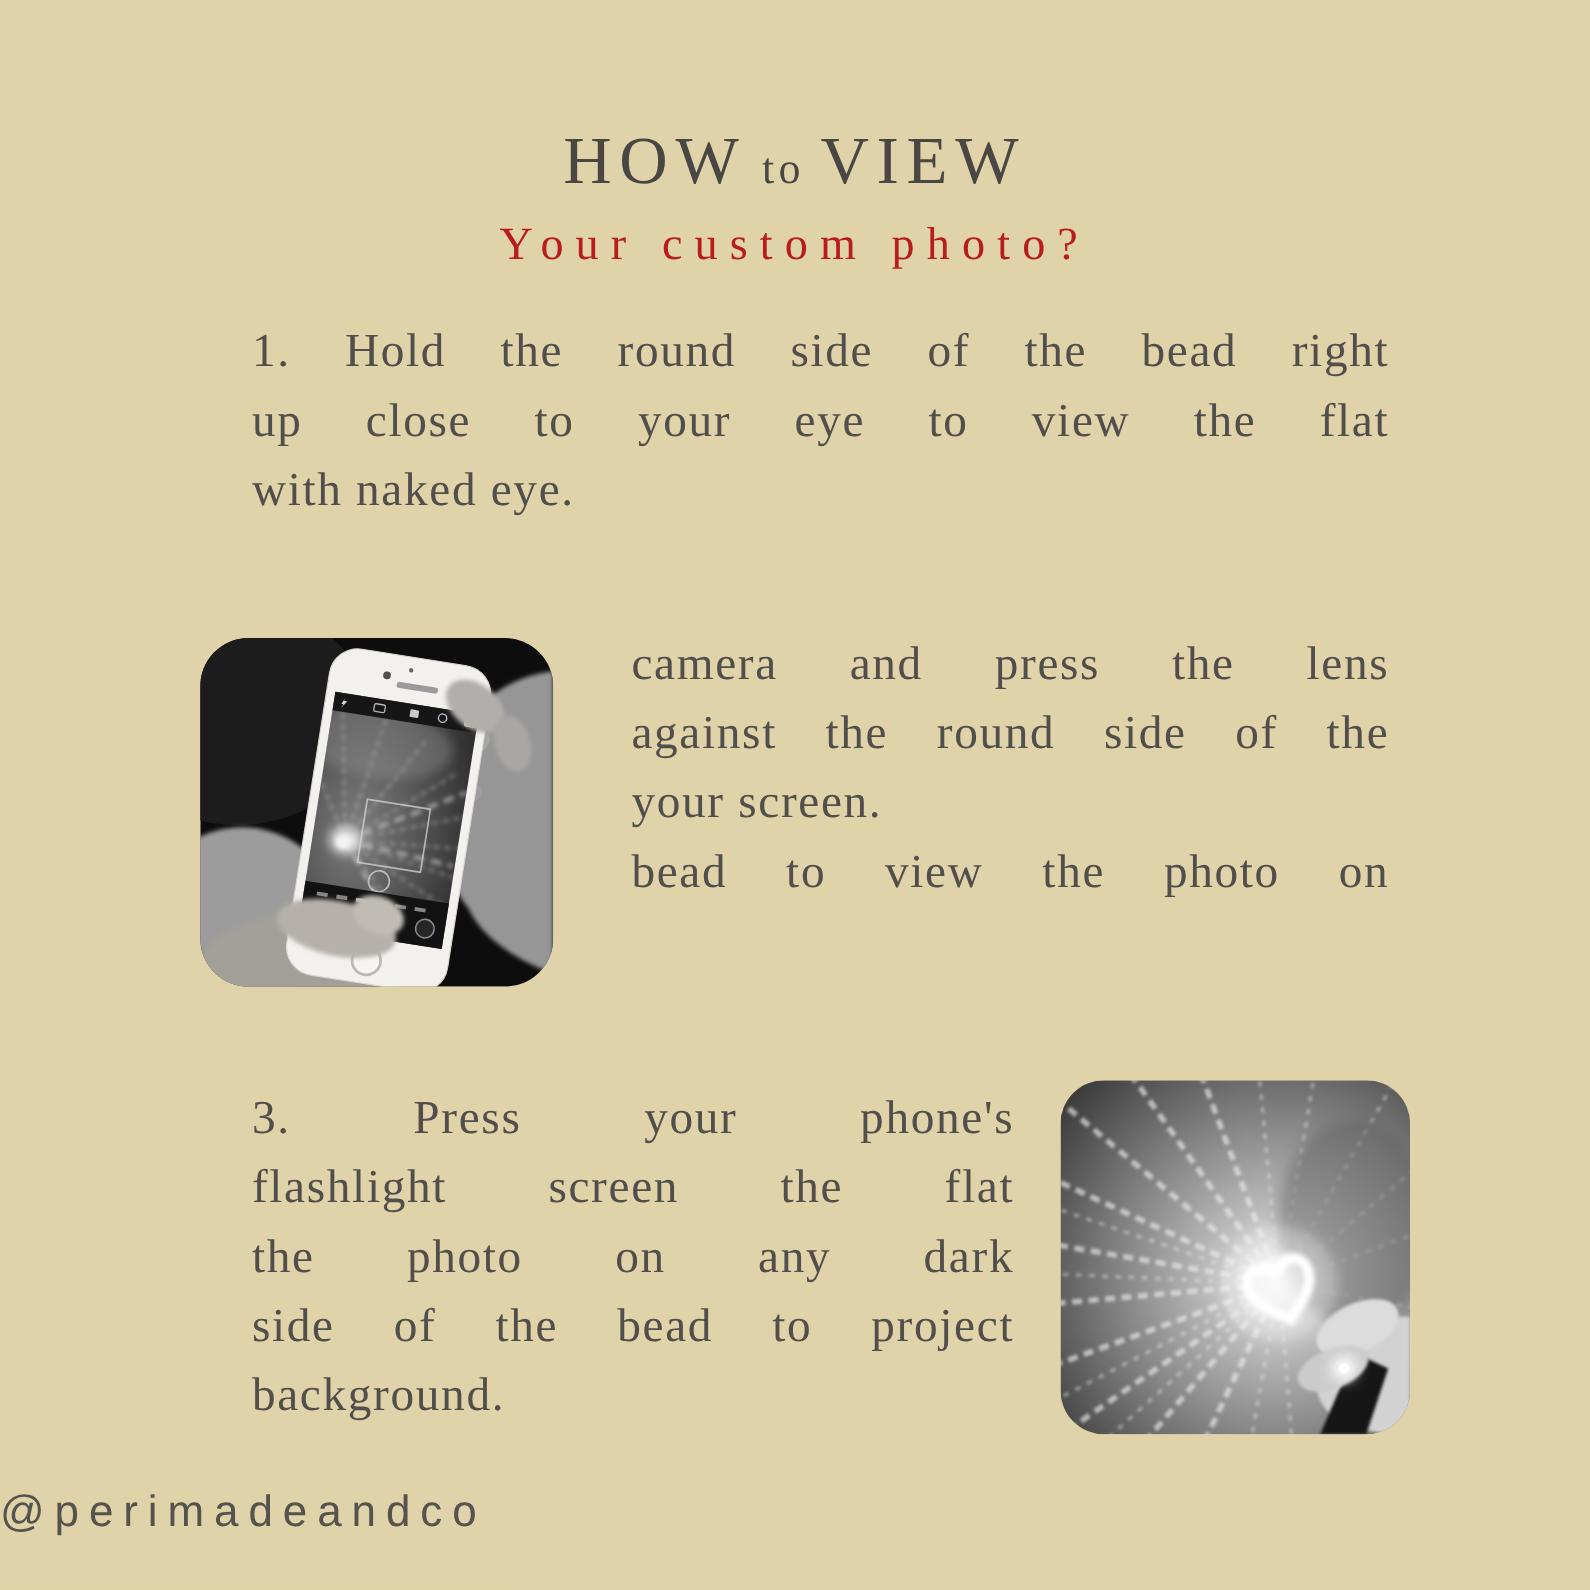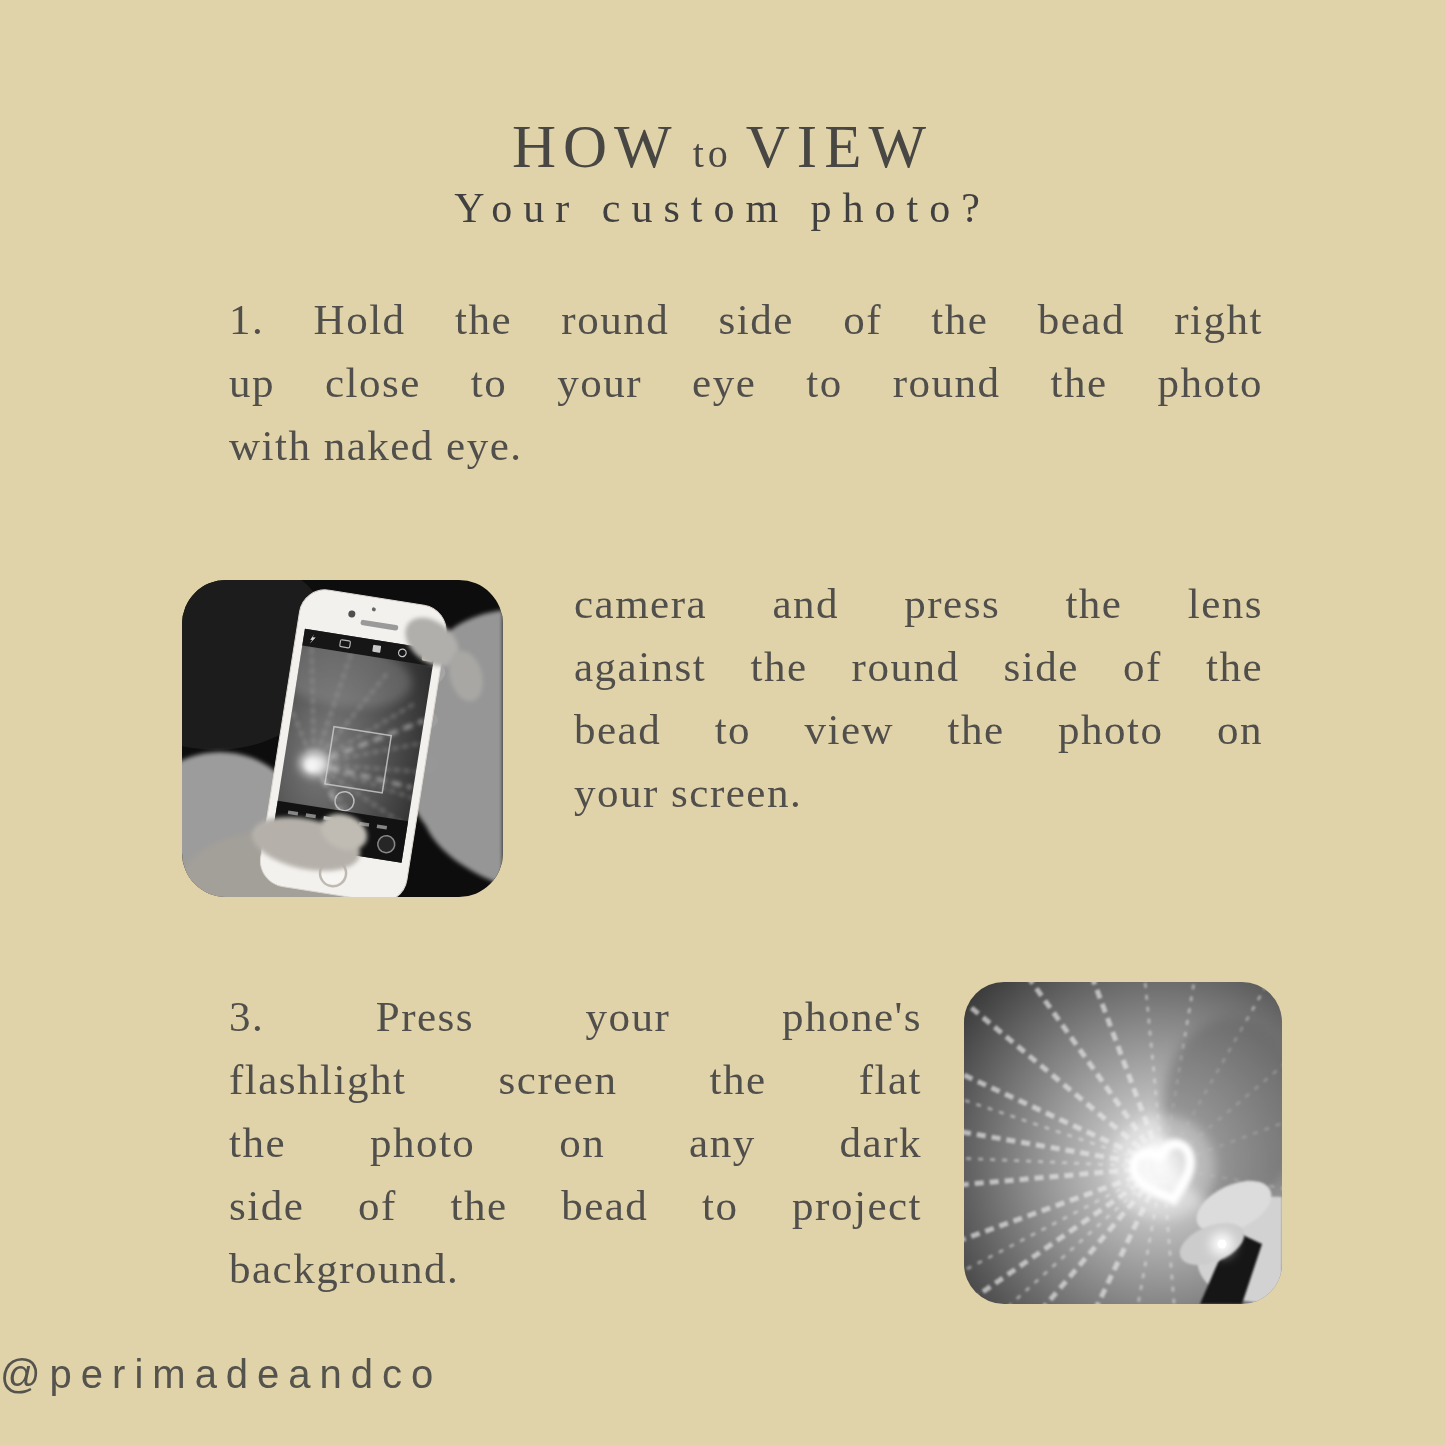--- a/index.html
+++ b/index.html
@@ -9,23 +9,23 @@
     background:#e1d3a9; overflow:hidden;
     font-family:"Liberation Serif", serif; color:#4c4b48;
   }
   .title {
     position:absolute; top:112px; left:0; width:100%;
     text-align:center; font-size:61px; letter-spacing:7px;
     color:#484744; font-weight:400; white-space:nowrap;
   }
   .title .word-small { font-size:40px; letter-spacing:4px; margin:0 14px; }
   .subtitle {
-    position:absolute; top:184px; left:0; width:100%;
+    position:absolute; top:198px; left:0; width:100%;
     text-align:center; font-size:42px; letter-spacing:11px;
-    color:#404040; white-space:nowrap;font-family:Liberation Serif, serif;
+    color:#b91c1c; white-space:nowrap;font-family:Liberation Serif, serif;
   }
   .para { position:absolute; font-size:43px; line-height:63px; letter-spacing:1.5px; color:#504f4c; }
   .para .line { text-align:justify; text-align-last:justify;margin-left:44px; }
   .para .line.last { text-align-last:left; }
   #step1-text { left:185px; top:288px; width:1078px; }
   #step2-text { left:530px; top:572px; width:733px; }
   #step3-text { left:185px; top:985px; width:737px; }
   .photo { position:absolute; overflow:hidden; }
   #step2-photo { left:182px; top:580px; width:321px; height:317px; border-radius:44px; }
   #step3-photo { left:964px; top:982px; width:318px; height:322px; border-radius:40px; }
@@ -41,21 +41,21 @@
 
 <div class="canvas">
 
   <div class="title">
     <span>HOW</span><span class="word-small">to</span><span>VIEW</span>
   </div>
   <div class="subtitle">Your custom photo?</div>
 
   <div class="para" id="step1-text">
     <div class="line">1. Hold the round side of the bead right</div>
-    <div class="line">up close to your eye to round the photo</div>
+    <div class="line">up close to your eye to view the flat</div>
     <div class="line last">with naked eye.</div>
   </div>
 
   <figure class="photo" id="step2-photo">
     <svg viewBox="0 0 321 317" xmlns="http://www.w3.org/2000/svg">
       <defs>
         <radialGradient id="screenGrad" cx="30%" cy="55%" r="90%">
           <stop offset="0%" stop-color="#7d7d7d"></stop>
           <stop offset="45%" stop-color="#565656"></stop>
           <stop offset="100%" stop-color="#262626"></stop>
@@ -139,22 +139,22 @@
       <ellipse cx="284" cy="96" rx="26" ry="16" fill="#a8a7a4" transform="rotate(75 284 96)" filter="url(#b1)"></ellipse>
 
       <ellipse cx="124" cy="264" rx="55" ry="25" fill="#b5b1aa" transform="rotate(12 124 264)" filter="url(#b1)"></ellipse>
       <ellipse cx="162" cy="252" rx="24" ry="17" fill="#c0bcb4" transform="rotate(22 162 252)" filter="url(#b1)"></ellipse>
     </svg>
   </figure>
 
   <div class="para" id="step2-text">
     <div class="line">camera and press the lens</div>
     <div class="line">against the round side of the</div>
+    <div class="line last">your screen.</div>
     <div class="line">bead to view the photo on</div>
-    <div class="line last">your screen.</div>
   </div>
 
   <div class="para" id="step3-text">
     <div class="line">3. Press your phone's</div>
     <div class="line">flashlight screen the flat</div>
     <div class="line">the photo on any dark</div>
     <div class="line">side of the bead to project</div>
     <div class="line last">background.</div>
   </div>
 

